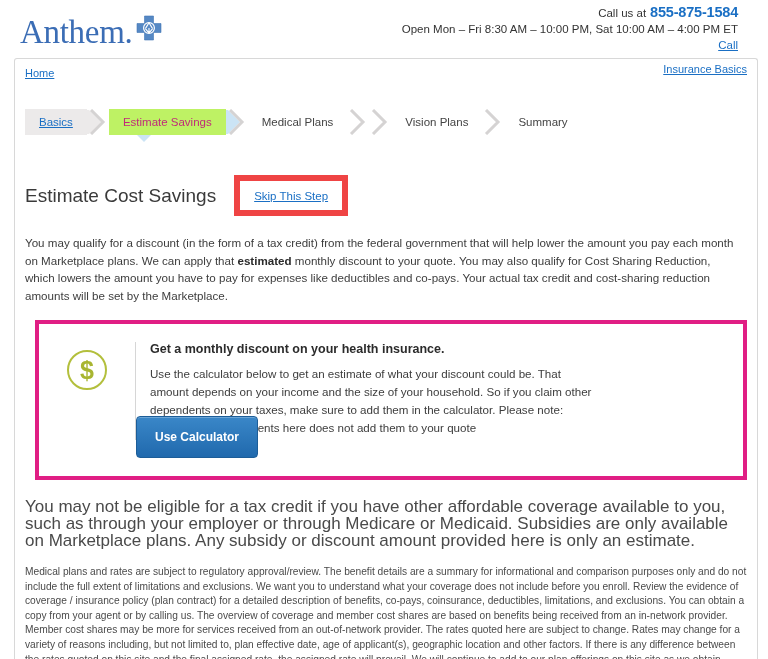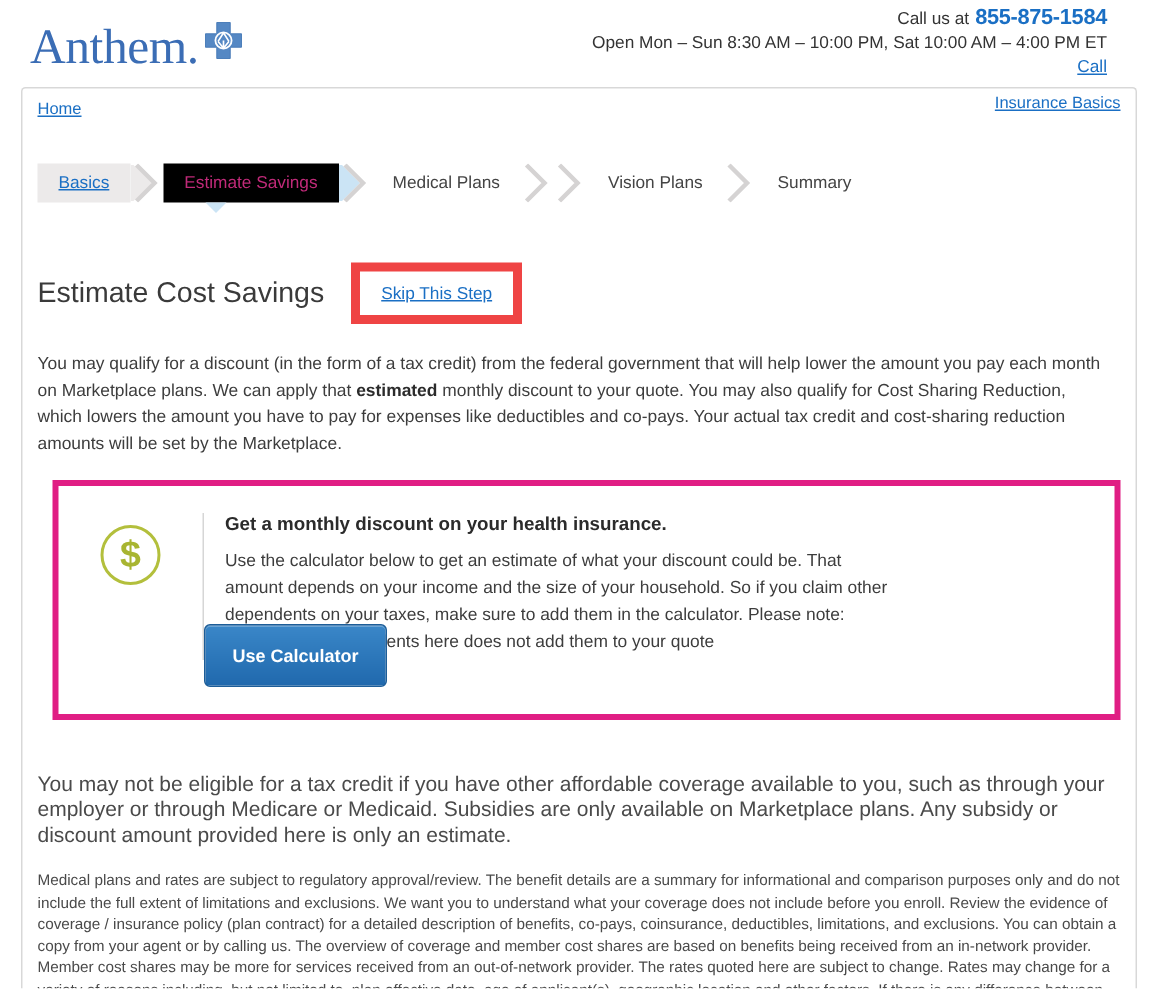--- a/index.html
+++ b/index.html
@@ -105,21 +105,21 @@
     display: flex; align-items: center; justify-content: center;
     font-size: 11.5px;
     color: #444;
     padding: 0 14px;
     white-space: nowrap;
     position: relative;
     cursor: pointer;
   }
   .step.done { background: #eceaea; color:#1a6fc4; }
   .step.done .step-label { text-decoration: underline; color:#1a6fc4; }
-  .step.active { background: #000000; color:#c02a79; font-weight: 400; }
+  .step.active { background: #bef264; color:#c02a79; font-weight: 400; }
   .step.plain { background: transparent; }
   .chev {
     width: 22px;
     position: relative;
     flex: 0 0 22px;
   }
   .chev svg { display:block; }
   .active-pointer {
     position: absolute;
     left: 112px;
@@ -223,22 +223,22 @@
     color: #fff;
     font-size: 12px;
     font-weight: bold;
     padding: 13px 18px;
     cursor: pointer;
     box-shadow: inset 0 1px 0 rgba(255,255,255,0.25);
   }
 
   
   .note {
-    margin: 34px 10px 0 10px;
-    font-size: 14px;
+    margin: 18px 10px 0 10px;
+    font-size: 17px;
     color: #4a4a4a;
     line-height: 17px;
     max-width: 715px;
   }
   .legal {
     margin: 16px 10px 0 10px;
     font-size: 10.2px;
     color: #4a4a4a;
     line-height: 14.6px;
     max-width: 730px;
@@ -259,21 +259,21 @@
           <circle cx="13" cy="13" r="5.4" fill="none" stroke="#ffffff" stroke-width="1.2"></circle>
           <path d="M13 7.8 L9.4 13.6 M13 7.8 L16.6 13.6 M9.4 13.6 L13 18.2 M16.6 13.6 L13 18.2 M13 13 L13 18.2" stroke="#ffffff" stroke-width="1.1" fill="none"></path>
         </svg>
       </span>
     </div>
 
     <div class="contact-block">
       <div class="contact-line1">
         <span>Call us at</span><span class="phone-number">855-875-1584</span>
       </div>
-      <div class="contact-hours">Open Mon – Sun 8:30 AM – 10:00 PM, Sat 10:00 AM – 4:00 PM ET</div>
+      <div class="contact-hours">Open Mon – Fri 8:30 AM – 10:00 PM, Sat 10:00 AM – 4:00 PM ET</div>
       <div><span class="call-link">Call</span></div>
     </div>
   </div>
 
   <div class="panel">
 
     <div class="topnav">
       <span class="breadcrumb-home">Home</span>
       <span class="insurance-basics">Insurance Basics</span>
     </div>

